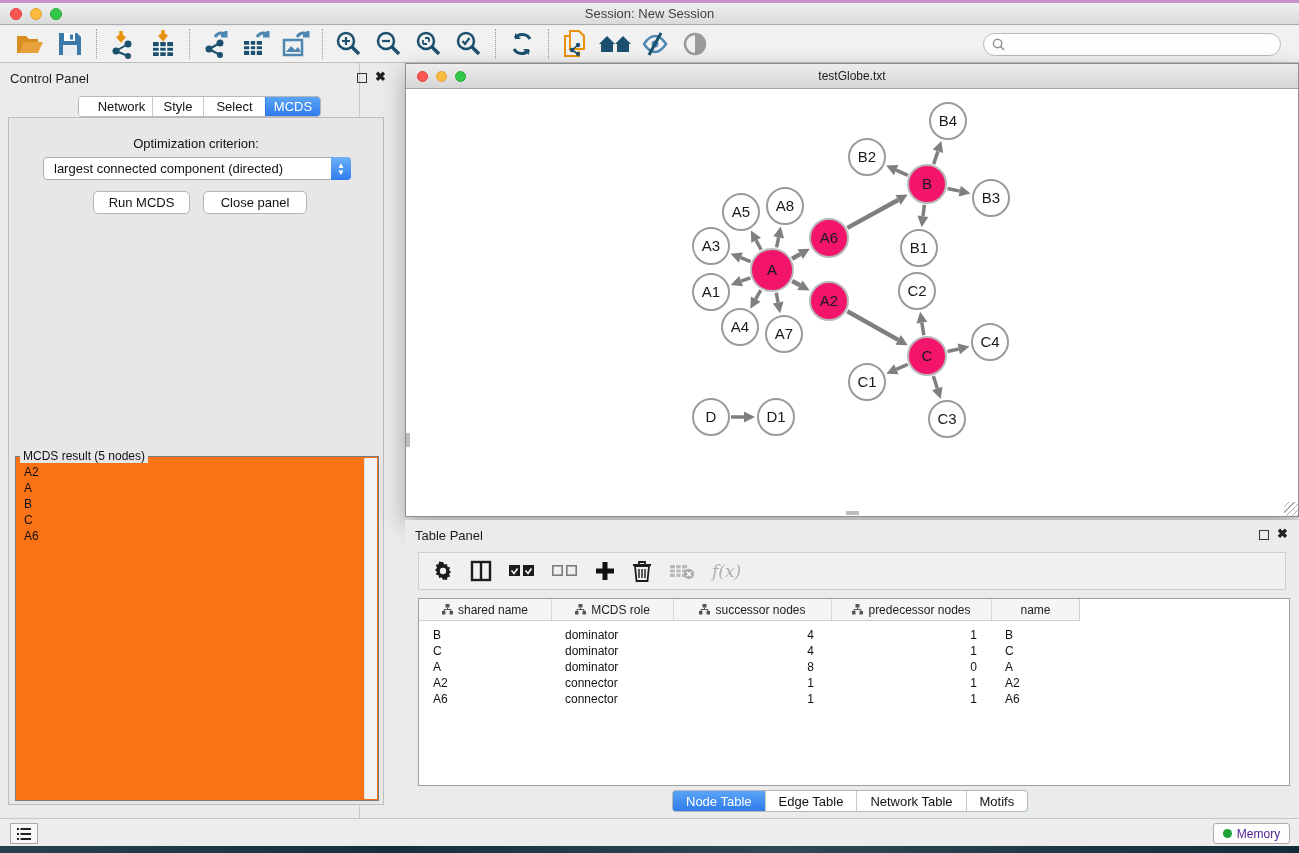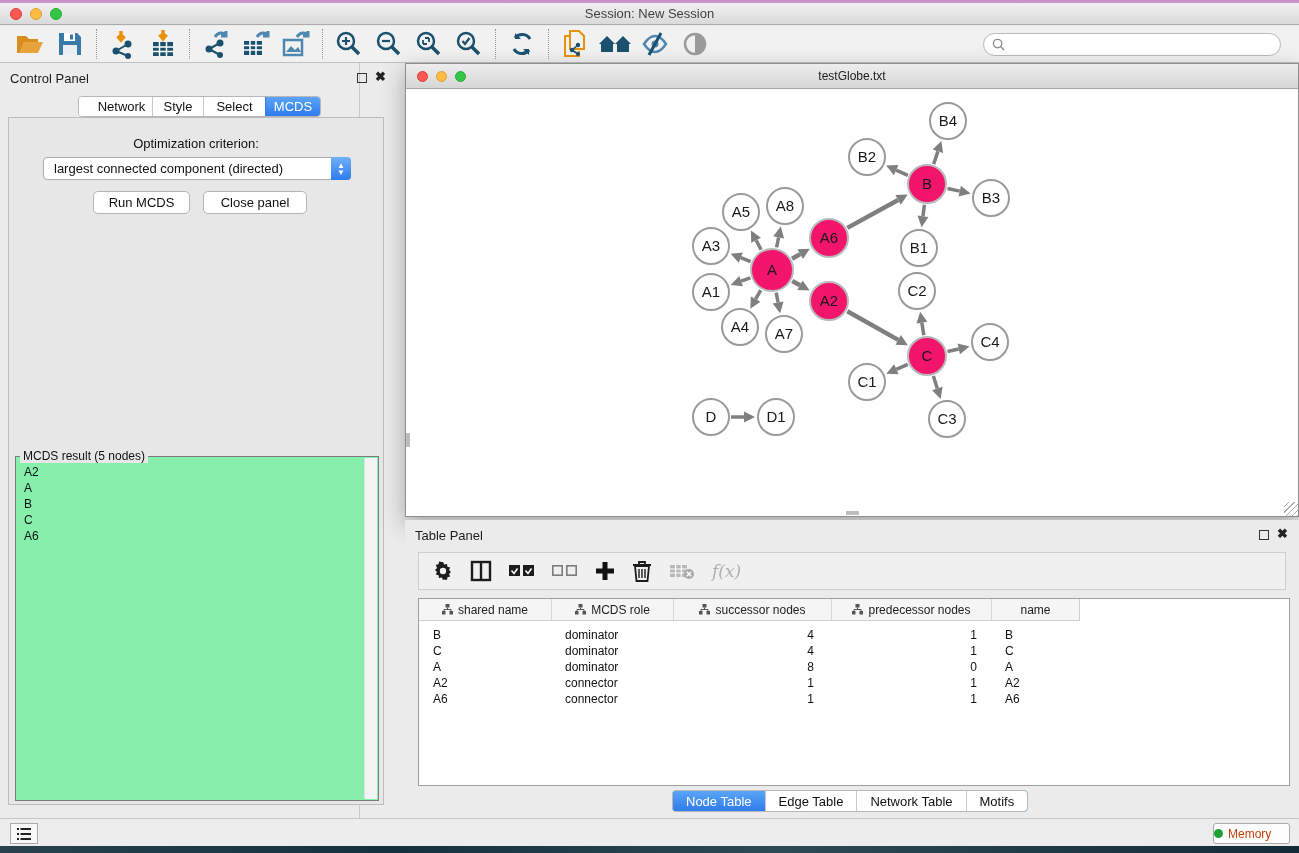--- a/index.html
+++ b/index.html
@@ -57,21 +57,21 @@
     border-radius:4px; display:flex; align-items:center; }
   .dropdown .dd-text { flex:1; font-size:13px; color:#111; padding-left:10px; white-space:nowrap; overflow:hidden; }
   .dd-stepper { width:20px; height:23px; margin:-1px -1px -1px 0; border-radius:0 4px 4px 0;
     background:linear-gradient(#6FB1F8,#2E7BEC); display:flex; flex-direction:column; align-items:center; justify-content:center; }
   .dd-stepper span { color:#fff; font-size:8px; line-height:7px; }
   .cp-btn { position:absolute; top:73px; height:23px; background:#fff; border:1px solid #B5B5B5; border-radius:5px;
     font-size:13px; color:#111; display:flex; align-items:center; justify-content:center; }
   .btn-run { left:84px; width:97px; }
   .btn-close { left:194px; width:104px; }
 
-  .mcds-group { position:absolute; left:6px; top:338px; width:364px; height:345px; border:1px solid #7c7c7c; background:#86efac; }
+  .mcds-group { position:absolute; left:6px; top:338px; width:364px; height:345px; border:1px solid #7c7c7c; background:#f97316; }
   .mcds-legend { position:absolute; top:-8px; left:4px; background:#E7E7E7; padding:0 3px; font-size:12px; color:#111; }
   .mcds-list { position:absolute; inset:1px 14px 1px 1px; padding:6px 0 0 7px; font-size:12px; color:#111; line-height:16px; }
   .mcds-scroll { position:absolute; top:1px; right:1px; bottom:1px; width:13px; background:#F3F3F3; border-left:1px solid #E0E0E0; }
 
   
   .net-window { position:absolute; left:405px; top:63px; width:894px; height:454px; border:1px solid #8E8E8E;
     box-shadow:0 8px 22px rgba(0,0,0,.30); background:#14532d; }
   .net-titlebar { position:relative; height:25px; background:linear-gradient(#EDEDED,#D6D6D6); border-bottom:1px solid #A5A5A5;
     display:flex; align-items:center; justify-content:center; }
   .net-titlebar .lights { left:11px; top:7px; gap:8px; }
@@ -107,21 +107,21 @@
   .dt-body { padding-top:6px; }
 
   .tp-tabs { left:267px; top:270px; height:22px; background:#0ea5e9; }
   .tp-tabs .seg-tab { padding:0 13px; font-size:13px; }
 
   
   .statusbar { position:absolute; left:0; top:818px; width:1299px; height:28px; background:#EDEDED; border-top:1px solid #C6C6C6; }
   .sb-left-btn { position:absolute; left:10px; top:4px; width:28px; height:21px; background:#F7F7F7; border:1px solid #ABABAB;
     display:flex; align-items:center; justify-content:center; }
   .memory-btn { position:absolute; right:9px; top:4px; width:77px; height:21px; background:#FDFDFD; border:1px solid #ABABAB;
-    border-radius:3px; display:flex; align-items:center; gap:5px; font-size:12px; color:#c2410c; }
+    border-radius:3px; display:flex; align-items:center; justify-content:center; gap:5px; font-size:12px; color:#4c1d95; }
   .memory-dot { width:9px; height:9px; border-radius:50%; background:#1DA335; }
 </style>
 </head>
 <body>
 
 <div class="desktop-top"></div>
 <div class="desktop-bottom"></div>
 
 <div class="titlebar">
   <div class="lights">

